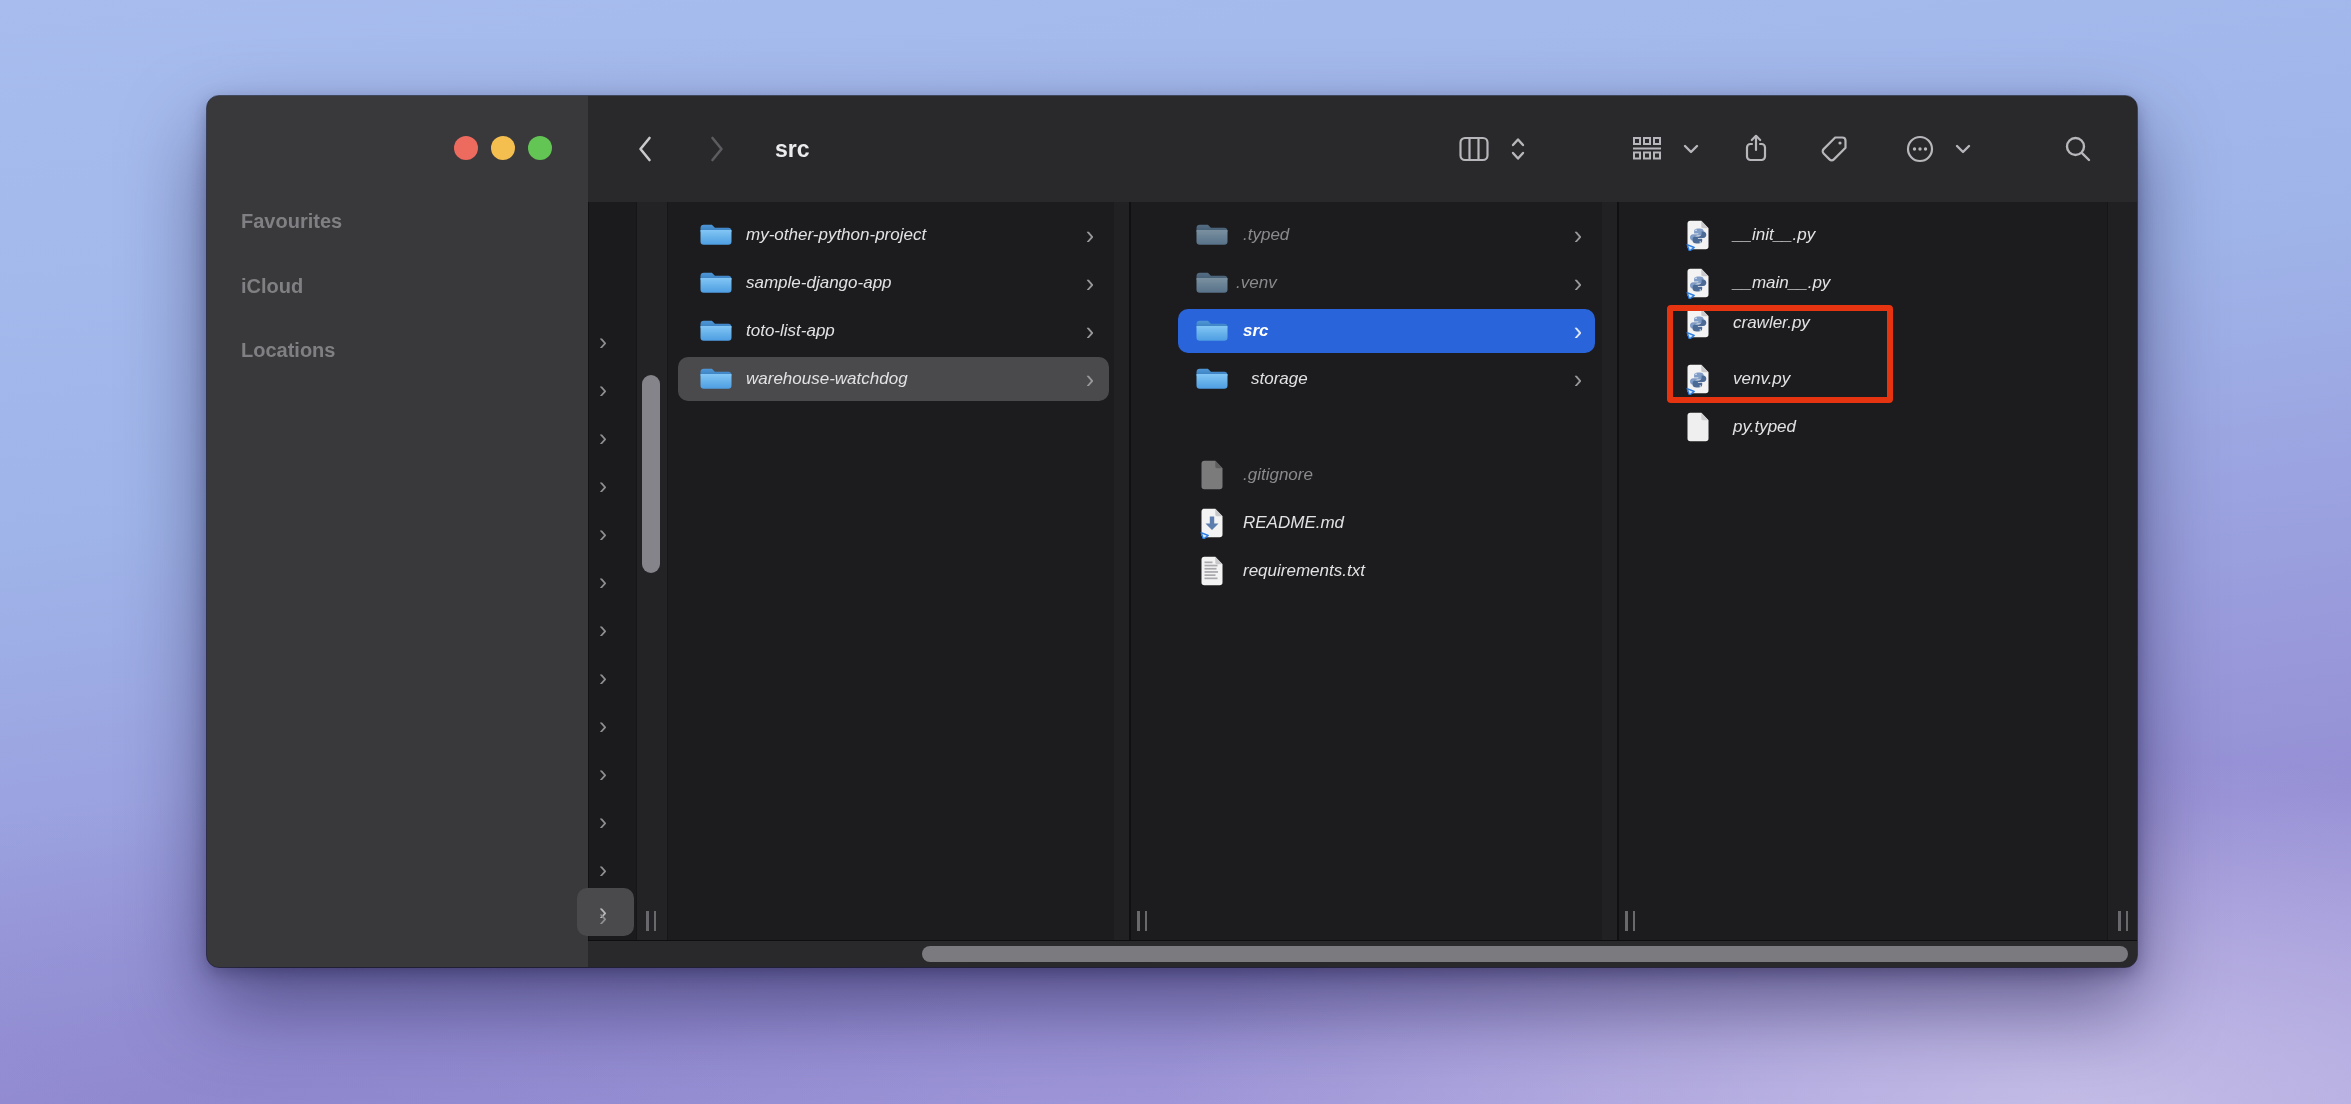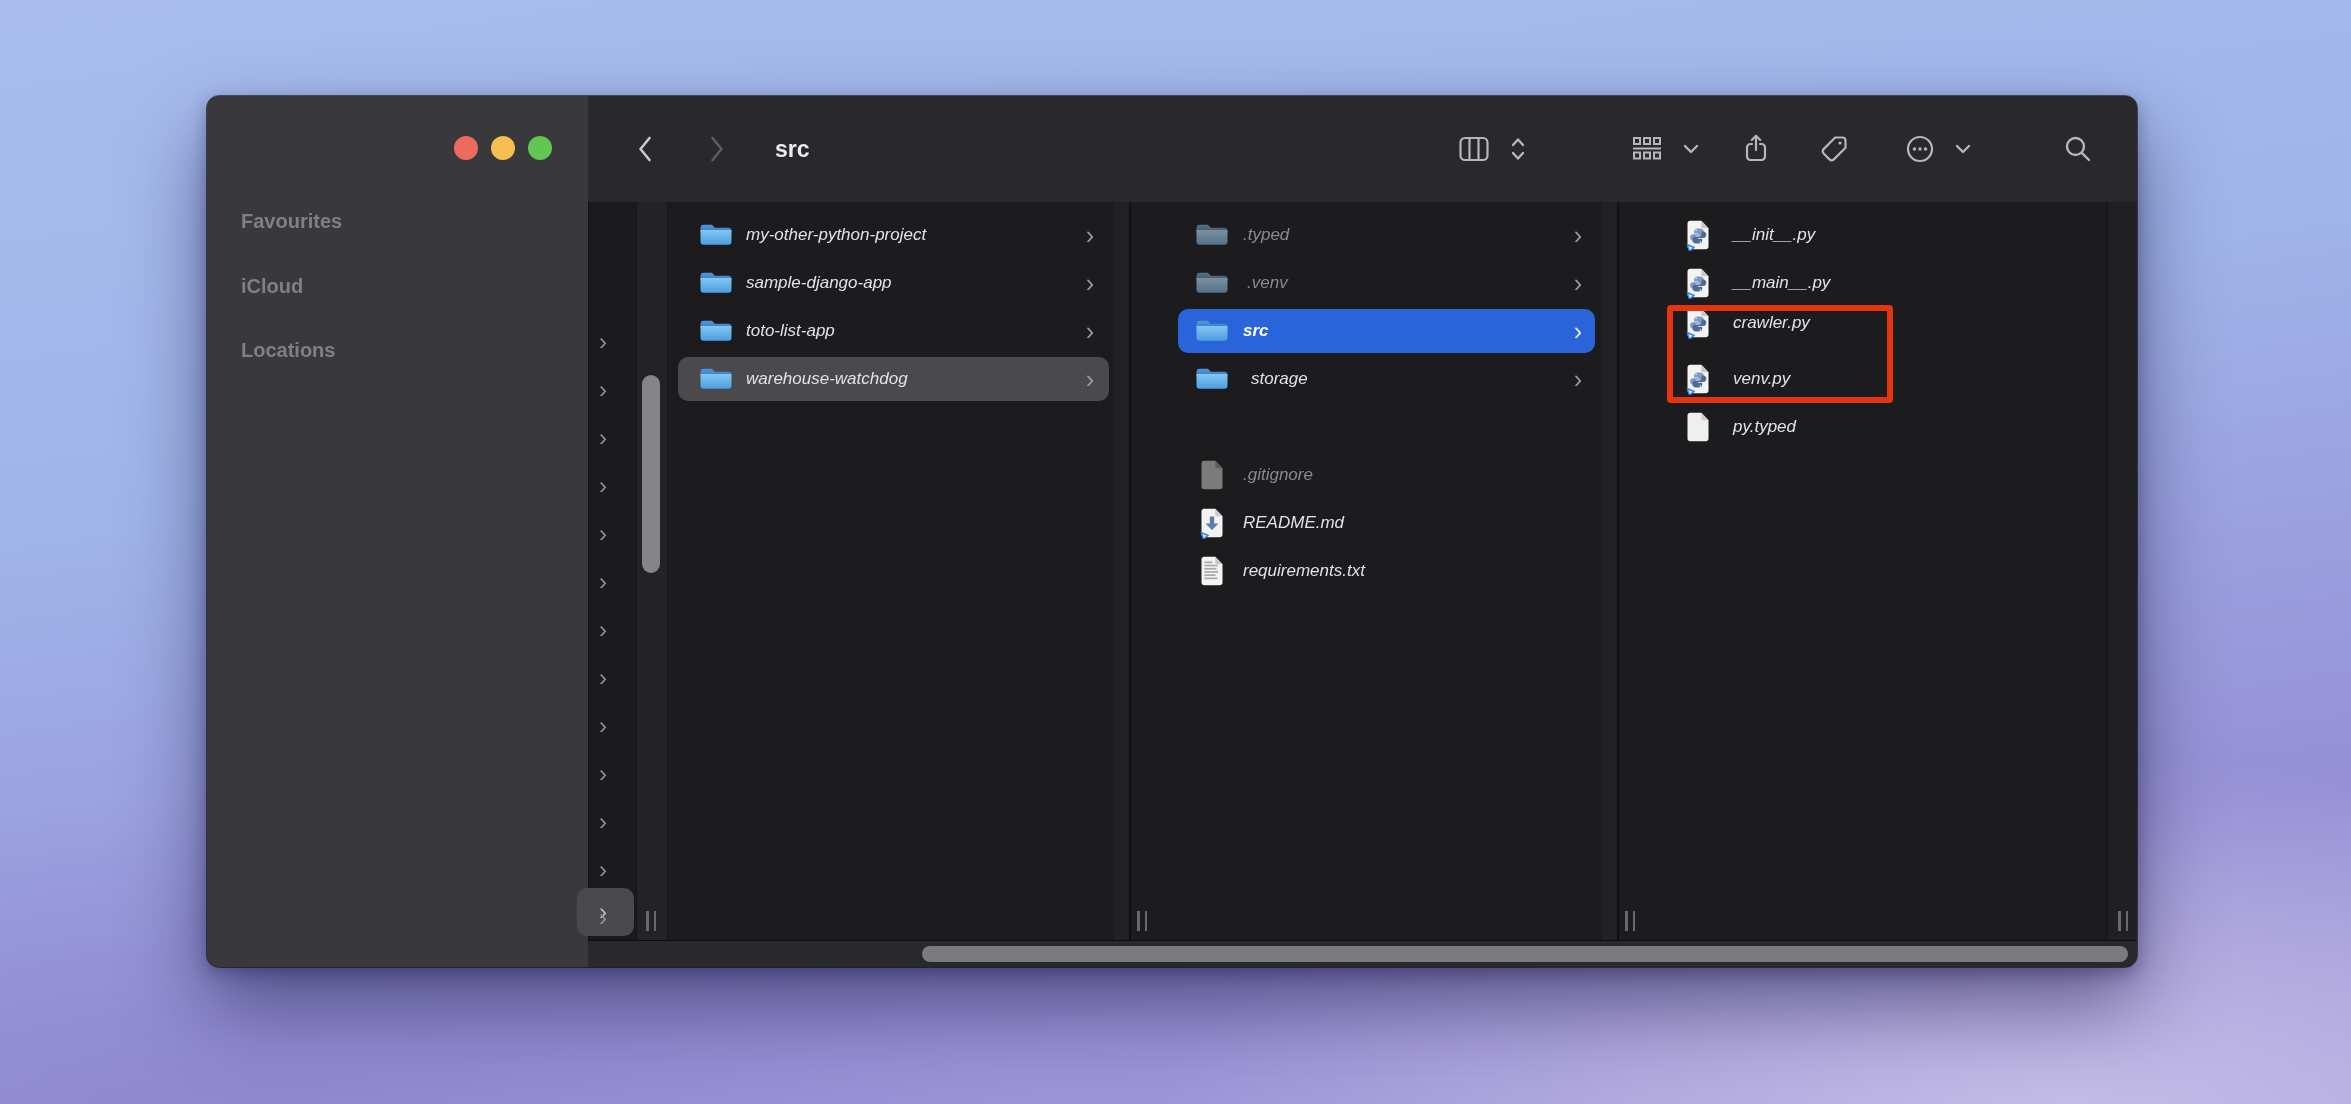--- a/index.html
+++ b/index.html
@@ -306,21 +306,21 @@
               <use href="#sym-folder"></use>
             </svg>
           <span class="lbl" style="left:112px">.typed</span>
           <span class="chevr" style="left:447px">›</span>
         </div>
         <div class="row dim" style="top:57px">
 
           <svg class="fi" style="left:64px" width="34" height="28">
               <use href="#sym-folder"></use>
             </svg>
-          <span class="lbl" style="left:116px">.venv</span>
+          <span class="lbl" style="left:105px">.venv</span>
           <span class="chevr" style="left:447px">›</span>
         </div>
         <div class="row sel-blue" style="top:105px">
           <span class="hl" style="left:47px;right:22px"></span>
           <svg class="fi" style="left:64px" width="34" height="28">
               <use href="#sym-folder"></use>
             </svg>
           <span class="lbl" style="left:112px">src</span>
           <span class="chevr" style="left:447px">›</span>
         </div>

